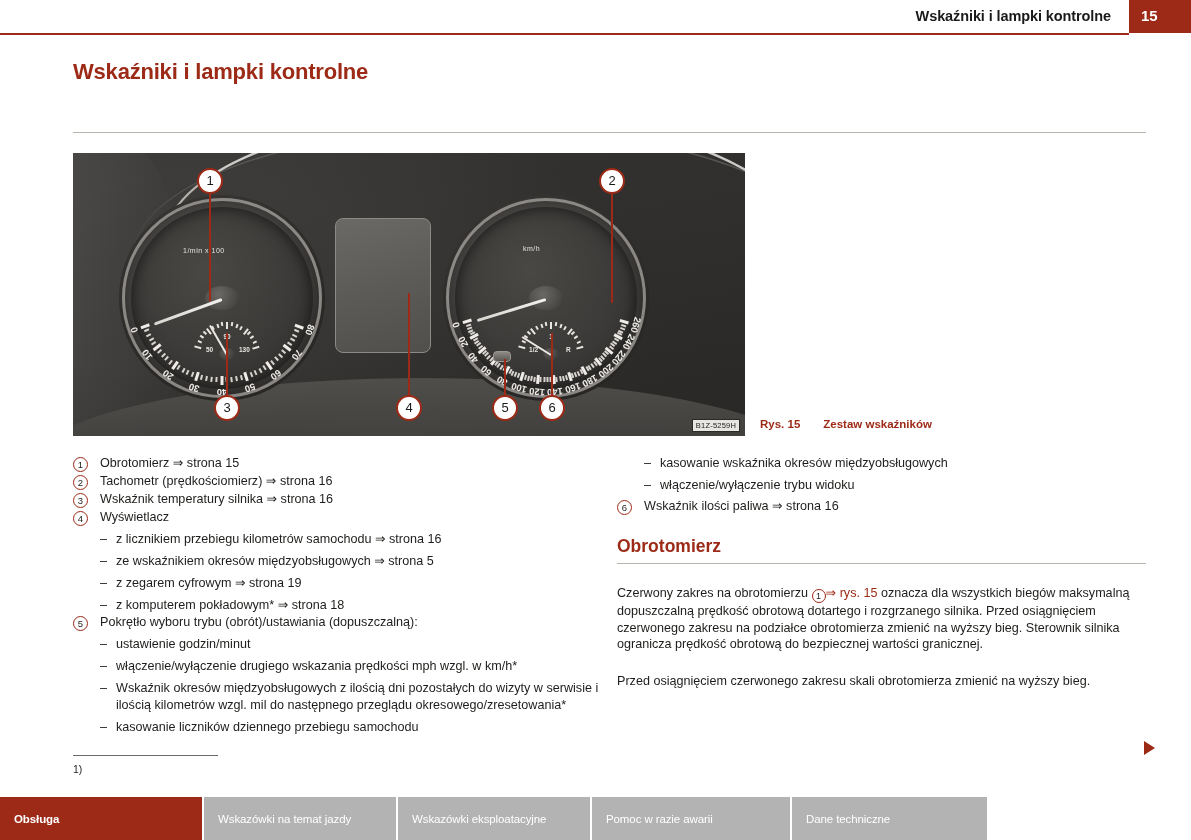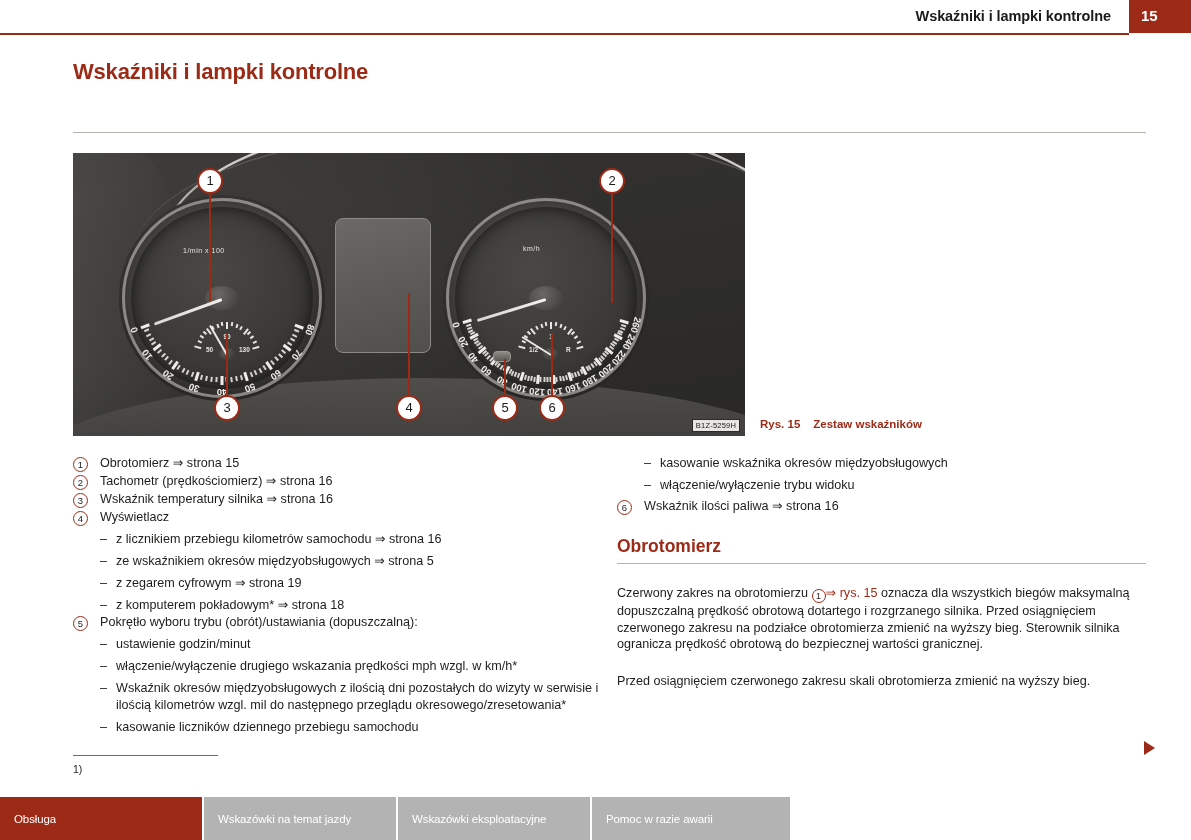--- a/index.html
+++ b/index.html
@@ -252,21 +252,21 @@
 
   
   .fig-caption {
     position: absolute;
     left: 760px; top: 418px;
     font-size: 11.5px;
     font-weight: bold;
     color: #9c2a16;
     white-space: nowrap;
   }
-  .fig-caption .num { margin-right: 13px; }
+  .fig-caption .num { margin-right: 23px; }
 
   
   .col-left {
     position: absolute;
     left: 73px; top: 455px;
     width: 530px;
   }
   .col-right {
     position: absolute;
     left: 617px; top: 455px;
@@ -385,21 +385,21 @@
     font-size: 11.5px;
     display: flex;
     align-items: center;
     padding-left: 14px;
     border-right: 2px solid #ffffff;
     letter-spacing: -0.1px;
     white-space: nowrap;
   }
   .ftab.active {
     background: #9c2a16;
-    font-weight: normal;
+    font-weight: bold;
   }
 </style>
 </head>
 <body>
 
 <div class="page">
 
   <div class="header">
     <div class="header-title">Wskaźniki i lampki kontrolne</div>
     <div class="header-page-box">
@@ -728,15 +728,16 @@
   <div class="body-p" style="top:673px;">Przed osiągnięciem czerwonego zakresu skali obrotomierza zmienić na wyższy bieg.</div>
 
 
   <div class="tri"></div>
 
   <div class="footer" id="footerTabs">
       <div class="ftab active" style="width: 204px;">Obsługa</div>
       <div class="ftab" style="width: 194px;">Wskazówki na temat jazdy</div>
       <div class="ftab" style="width: 194px;">Wskazówki eksploatacyjne</div>
       <div class="ftab" style="width: 200px;">Pomoc w razie awarii</div>
+      <div class="ftab" style="width: 195px; border-right: none;">Dane techniczne</div>
     </div>
 
 </div>
 
 </body></html>

